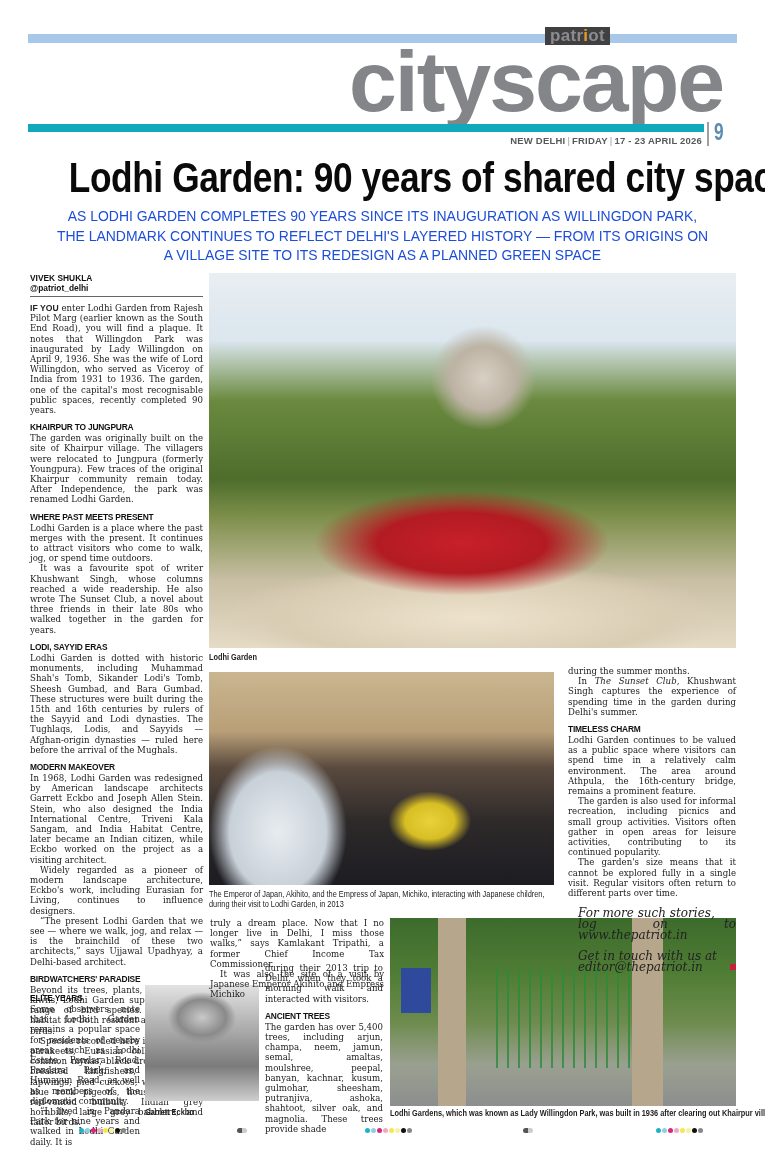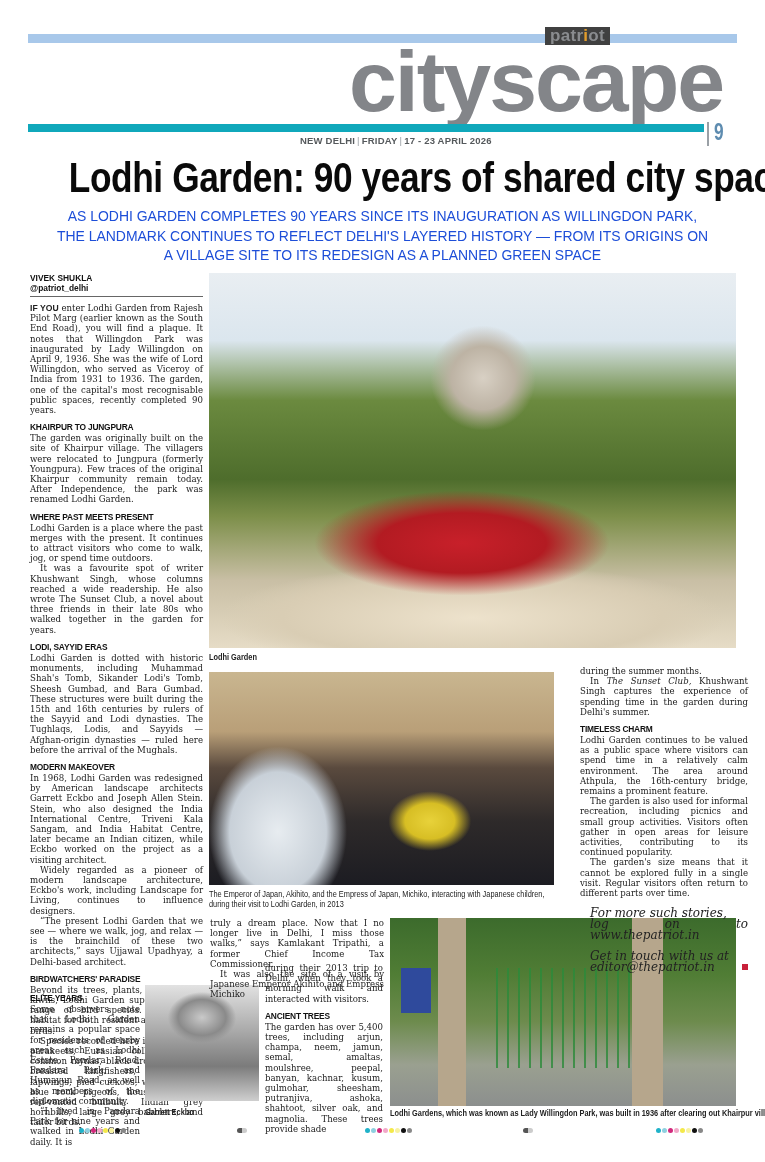--- a/index.html
+++ b/index.html
@@ -7,42 +7,42 @@
   .abs { position:absolute; }
 
   
   .bar-top { left:28px; top:34px; width:709px; height:9px; background:#a8c8ea; }
   .patriot { left:545px; top:27px; padding:0 5px; background:#404040; font-family:"Liberation Sans", sans-serif; font-weight:bold; font-size:17px; color:#8a8c8f; line-height:18px; letter-spacing:0.3px; }
   .patriot .dot { color:#e39c2a; }
   .cityscape { left:334px; top:38px; width:404px; text-align:center; font-family:"Liberation Sans", sans-serif; font-weight:bold; font-size:86px; line-height:86px; color:#838589; letter-spacing:-2px; }
   .bar-teal { left:28px; top:124px; width:676px; height:8px; background:#10a8bb; }
   .pagesep { left:707px; top:122px; width:2px; height:24px; background:#9aa0a6; }
   .pagenum { left:714px; top:119px; font-family:"Liberation Sans", sans-serif; font-weight:bold; font-size:23px; color:#5e8cb0; transform:scaleX(0.75); transform-origin:left; }
-  .dateline { left:300px; top:135px; width:402px; text-align:left; font-family:"Liberation Sans", sans-serif; font-weight:bold; font-size:9.5px; color:#55595c; letter-spacing:0.2px; }
+  .dateline { left:300px; top:135px; width:402px; text-align:right; font-family:"Liberation Sans", sans-serif; font-weight:bold; font-size:9.5px; color:#55595c; letter-spacing:0.2px; }
   .dateline .sep { color:#9aa0a6; padding:0 2px; font-weight:normal; }
 
   
   .headline { left:0; top:152px; width:765px; text-align:center; font-family:"Liberation Sans", sans-serif; font-weight:bold; font-size:43px; line-height:50px; color:#0a0a0a; transform:scaleX(0.82); transform-origin:center; letter-spacing:-0.5px; white-space:nowrap; }
   .deck { left:20px; top:206px; width:725px; text-align:center; font-family:"Liberation Sans", sans-serif; font-size:15.5px; line-height:19.5px; color:#1d4ed8; }
   .deck span { display:inline-block; transform:scaleX(0.9); }
 
   
   .col { font-size:8.6px; line-height:10.2px; text-align:justify; color:#222; }
   .col p { margin:0; }
   .col p.ind { text-indent:10px; }
   .sub { font-family:"Liberation Sans", sans-serif; font-weight:bold; font-size:8.4px; line-height:10px; margin-top:7px; margin-bottom:1px; letter-spacing:-0.2px; color:#111; }
   .lead { font-family:"Liberation Sans", sans-serif; font-weight:bold; }
   .byline { font-family:"Liberation Sans", sans-serif; font-weight:bold; font-size:8.4px; line-height:10px; color:#111; }
   .byrule { border-bottom:1px solid #666; padding-bottom:3px; margin-bottom:6px; }
 
   .col1 { left:30px; top:273px; width:173px; }
   .col1b { left:30px; top:993px; width:110px; }
   .col2 { left:210px; top:918px; width:174px; }
   .col2b { left:265px; top:963px; width:118px; }
-  .col3 { left:568px; top:666px; width:168px;margin-left:12px; }
+  .col3 { left:568px; top:666px; width:168px; }
 
   
   .photo { overflow:hidden; }
   .ph-main { left:209px; top:273px; width:527px; height:375px;
     background:
       radial-gradient(ellipse 40% 20% at 48% 72%, #c8202a 0%, #b31b22 40%, transparent 70%),
       radial-gradient(ellipse 60% 18% at 50% 92%, #ede2cc 0%, #d9cdb4 60%, transparent 80%),
       radial-gradient(ellipse 10% 14% at 52% 28%, #d8d0c4 0%, #bdb3a4 60%, transparent 100%),
       linear-gradient(180deg, #e9eef2 0%, #dbe6ee 18%, #6b8a3f 34%, #4e6d2c 55%, #7d8f4a 65%, #c9bfa5 82%, #e6dcc6 100%); }
   .ph-emperor { left:209px; top:672px; width:345px; height:213px;
@@ -106,21 +106,21 @@
 
   <div class="sub">WHERE PAST MEETS PRESENT</div>
   <p>Lodhi Garden is a place where the past merges with the present. It continues to attract visitors who come to walk, jog, or spend time outdoors.</p>
   <p class="ind">It was a favourite spot of writer Khushwant Singh, whose columns reached a wide readership. He also wrote The Sunset Club, a novel about three friends in their late 80s who walked together in the garden for years.</p>
 
   <div class="sub">LODI, SAYYID ERAS</div>
   <p>Lodhi Garden is dotted with historic monuments, including Muhammad Shah's Tomb, Sikander Lodi's Tomb, Sheesh Gumbad, and Bara Gumbad. These structures were built during the 15th and 16th centuries by rulers of the Sayyid and Lodi dynasties. The Tughlaqs, Lodis, and Sayyids — Afghan-origin dynasties — ruled here before the arrival of the Mughals.</p>
 
   <div class="sub">MODERN MAKEOVER</div>
   <p>In 1968, Lodhi Garden was redesigned by American landscape architects Garrett Eckbo and Joseph Allen Stein. Stein, who also designed the India International Centre, Triveni Kala Sangam, and India Habitat Centre, later became an Indian citizen, while Eckbo worked on the project as a visiting architect.</p>
-  <p class="ind">Widely regarded as a pioneer of modern landscape architecture, Eckbo's work, including Landscape for Living, continues to influence designers.</p>
+  <p class="ind">Widely regarded as a pioneer of modern landscape architecture, Eckbo's work, including Eurasian for Living, continues to influence designers.</p>
   <p class="ind">“The present Lodhi Garden that we see — where we walk, jog, and relax — is the brainchild of these two architects,” says Ujjawal Upadhyay, a Delhi-based architect.</p>
 
   <div class="sub">BIRDWATCHERS' PARADISE</div>
   <p>Beyond its trees, plants, flowers, and lawns, Lodhi Garden supports a wide range of bird species. It provides habitat for both resident and migratory birds.</p>
   <p class="ind">Species recorded here include green parakeets, Eurasian collared doves, common mynas, black drongos, white-breasted kingfishers, red-wattled lapwings, pied cuckoos, weaver birds, blue rock pigeons, house sparrows, red-vented bulbuls, Indian grey hornbills, large grey babblers, and tailor birds.</p>
 </div>
 
 <div class="abs col col1b">
   <div class="sub" style="margin-top:0">ELITE YEARS</div>
   <p>Some observers note that Lodhi Garden remains a popular space for residents of nearby areas such as Lodhi Estate, Pandara Road, Pandara Park, and Humayun Road, as well as members of the diplomatic community.</p>

